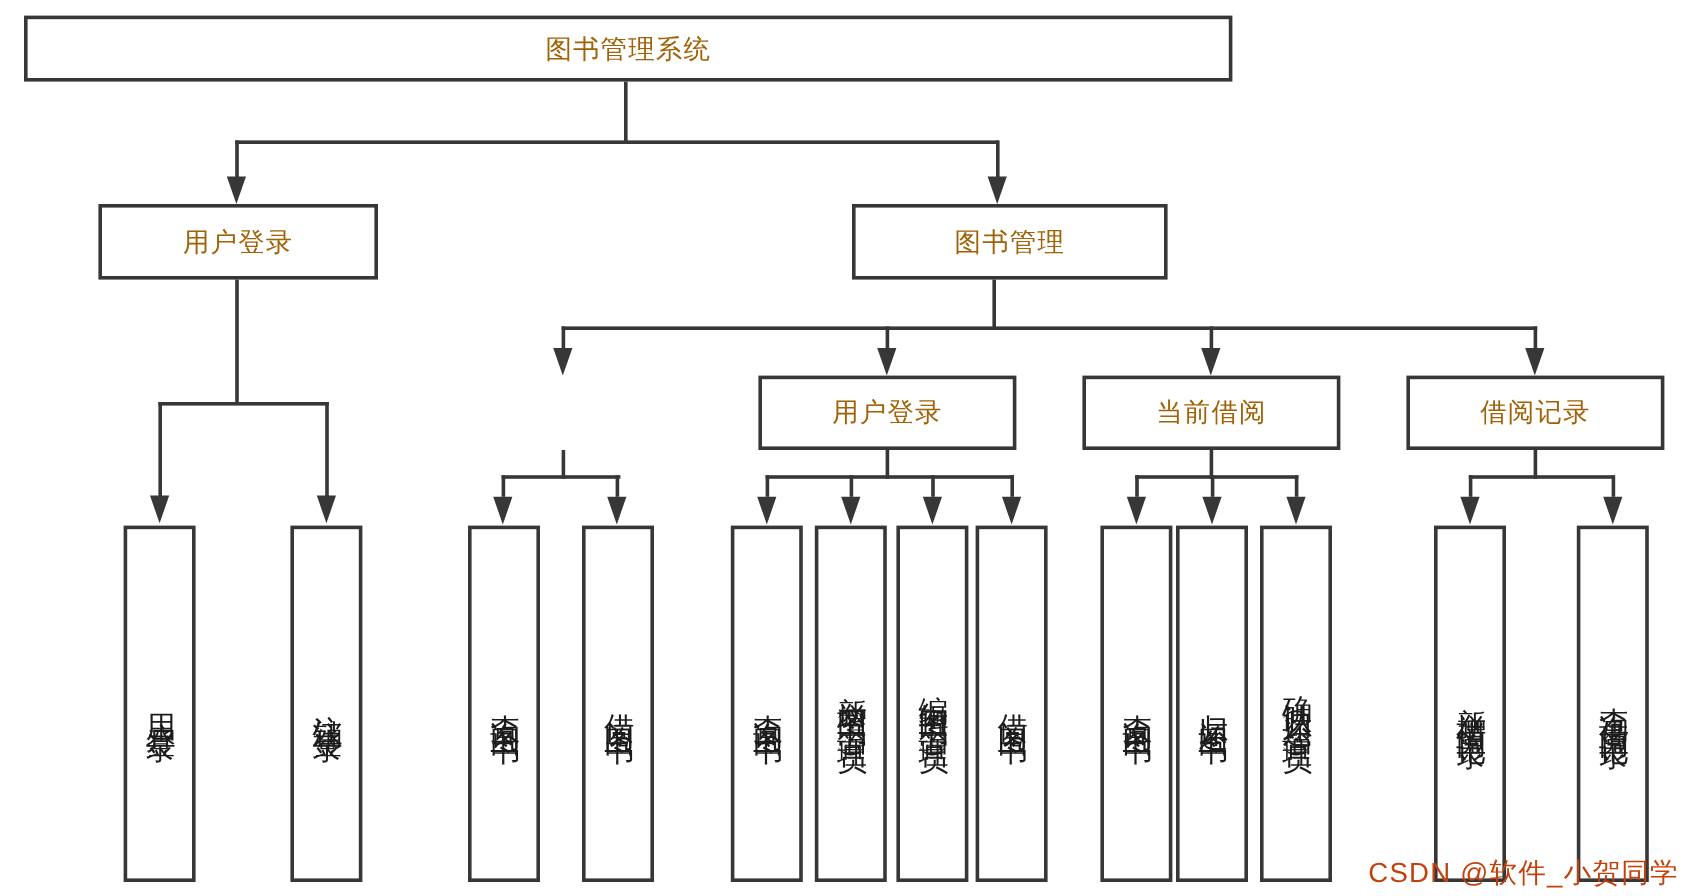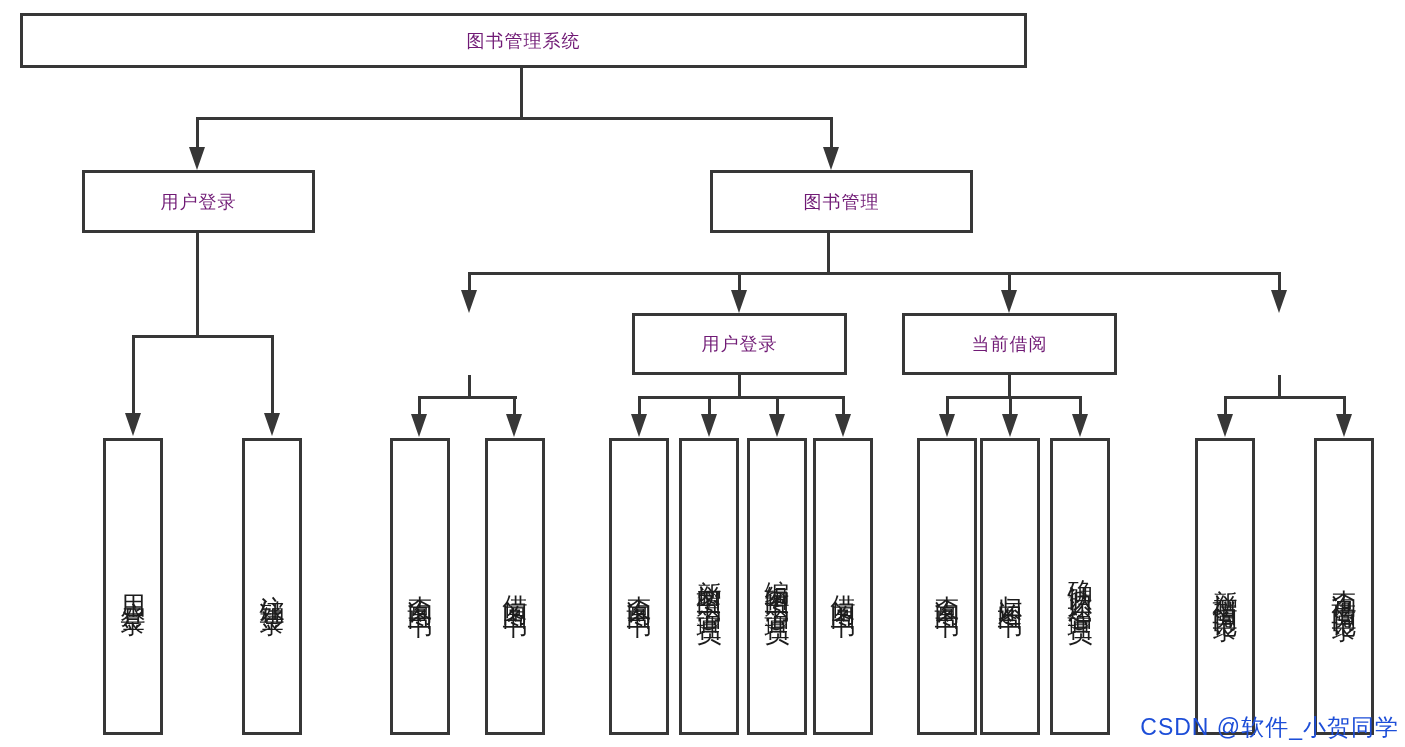--- a/index.html
+++ b/index.html
@@ -5,40 +5,40 @@
   html,body{margin:0;padding:0;background:#ffffff;}
   .stage{
     position:relative;width:1405px;height:747px;background:#ffffff;overflow:hidden;
     font-family:"Liberation Sans","DejaVu Sans",sans-serif;color:#1c1c1c;
   }
   
   .node{
     position:absolute;box-sizing:border-box;border:3px solid #373737;background:#ffffff;
     display:flex;align-items:center;justify-content:center;
   }
-  .hlabel{font-size:18px;letter-spacing:1px;color:#701a75;white-space:nowrap;}
+  .hlabel{font-size:22px;letter-spacing:1px;color:#a16207;white-space:nowrap;}
   .root{left:20px;top:13px;width:1007px;height:55px;}
   .lvl1{top:170px;height:63px;}
   .lvl2{top:313px;height:62px;width:215px;}
   .leaf{top:438px;width:60px;height:297px;}
   .vtext{
     writing-mode:vertical-rl;text-orientation:mixed;
     font-size:25px;letter-spacing:6px;color:#1c1c1c;line-height:1;
   }
   
   .v{position:absolute;width:3px;background:#373737;}
   .h{position:absolute;height:3px;background:#373737;}
   .ah{
     position:absolute;width:0;height:0;
     border-left:8px solid transparent;border-right:8px solid transparent;
     border-top:23px solid #373737;
   }
   .watermark{
     position:absolute;right:6px;top:712px;font-size:23px;letter-spacing:1px;
-    color:#1d4ed8;white-space:nowrap;
+    color:#c2410c;white-space:nowrap;
   }
 </style>
 </head>
 <body>
 
 <div class="stage">
 
   <div class="node root">
     <span class="hlabel">图书管理系统</span>
   </div>
@@ -73,20 +73,23 @@
   <div class="v" style="left:1008px;top:272px;height:21px"></div>
   <div class="ah" style="left:1001px;top:290px"></div>
   <div class="v" style="left:1278px;top:272px;height:21px"></div>
   <div class="ah" style="left:1271px;top:290px"></div>
 
   <div class="node lvl2" style="left:632px">
     <span class="hlabel">用户登录</span>
   </div>
   <div class="node lvl2" style="left:902px">
     <span class="hlabel">当前借阅</span>
+  </div>
+  <div class="node lvl2" style="left:1172px">
+    <span class="hlabel">借阅记录</span>
   </div>
 
   <div class="v" style="left:468px;top:375px;height:24px"></div>
   <div class="h" style="left:418px;top:396px;width:99px"></div>
   <div class="v" style="left:418px;top:396px;height:18px"></div>
   <div class="ah" style="left:411px;top:414px"></div>
   <div class="v" style="left:513px;top:396px;height:18px"></div>
   <div class="ah" style="left:506px;top:414px"></div>
 
   <div class="v" style="left:738px;top:375px;height:24px"></div>

